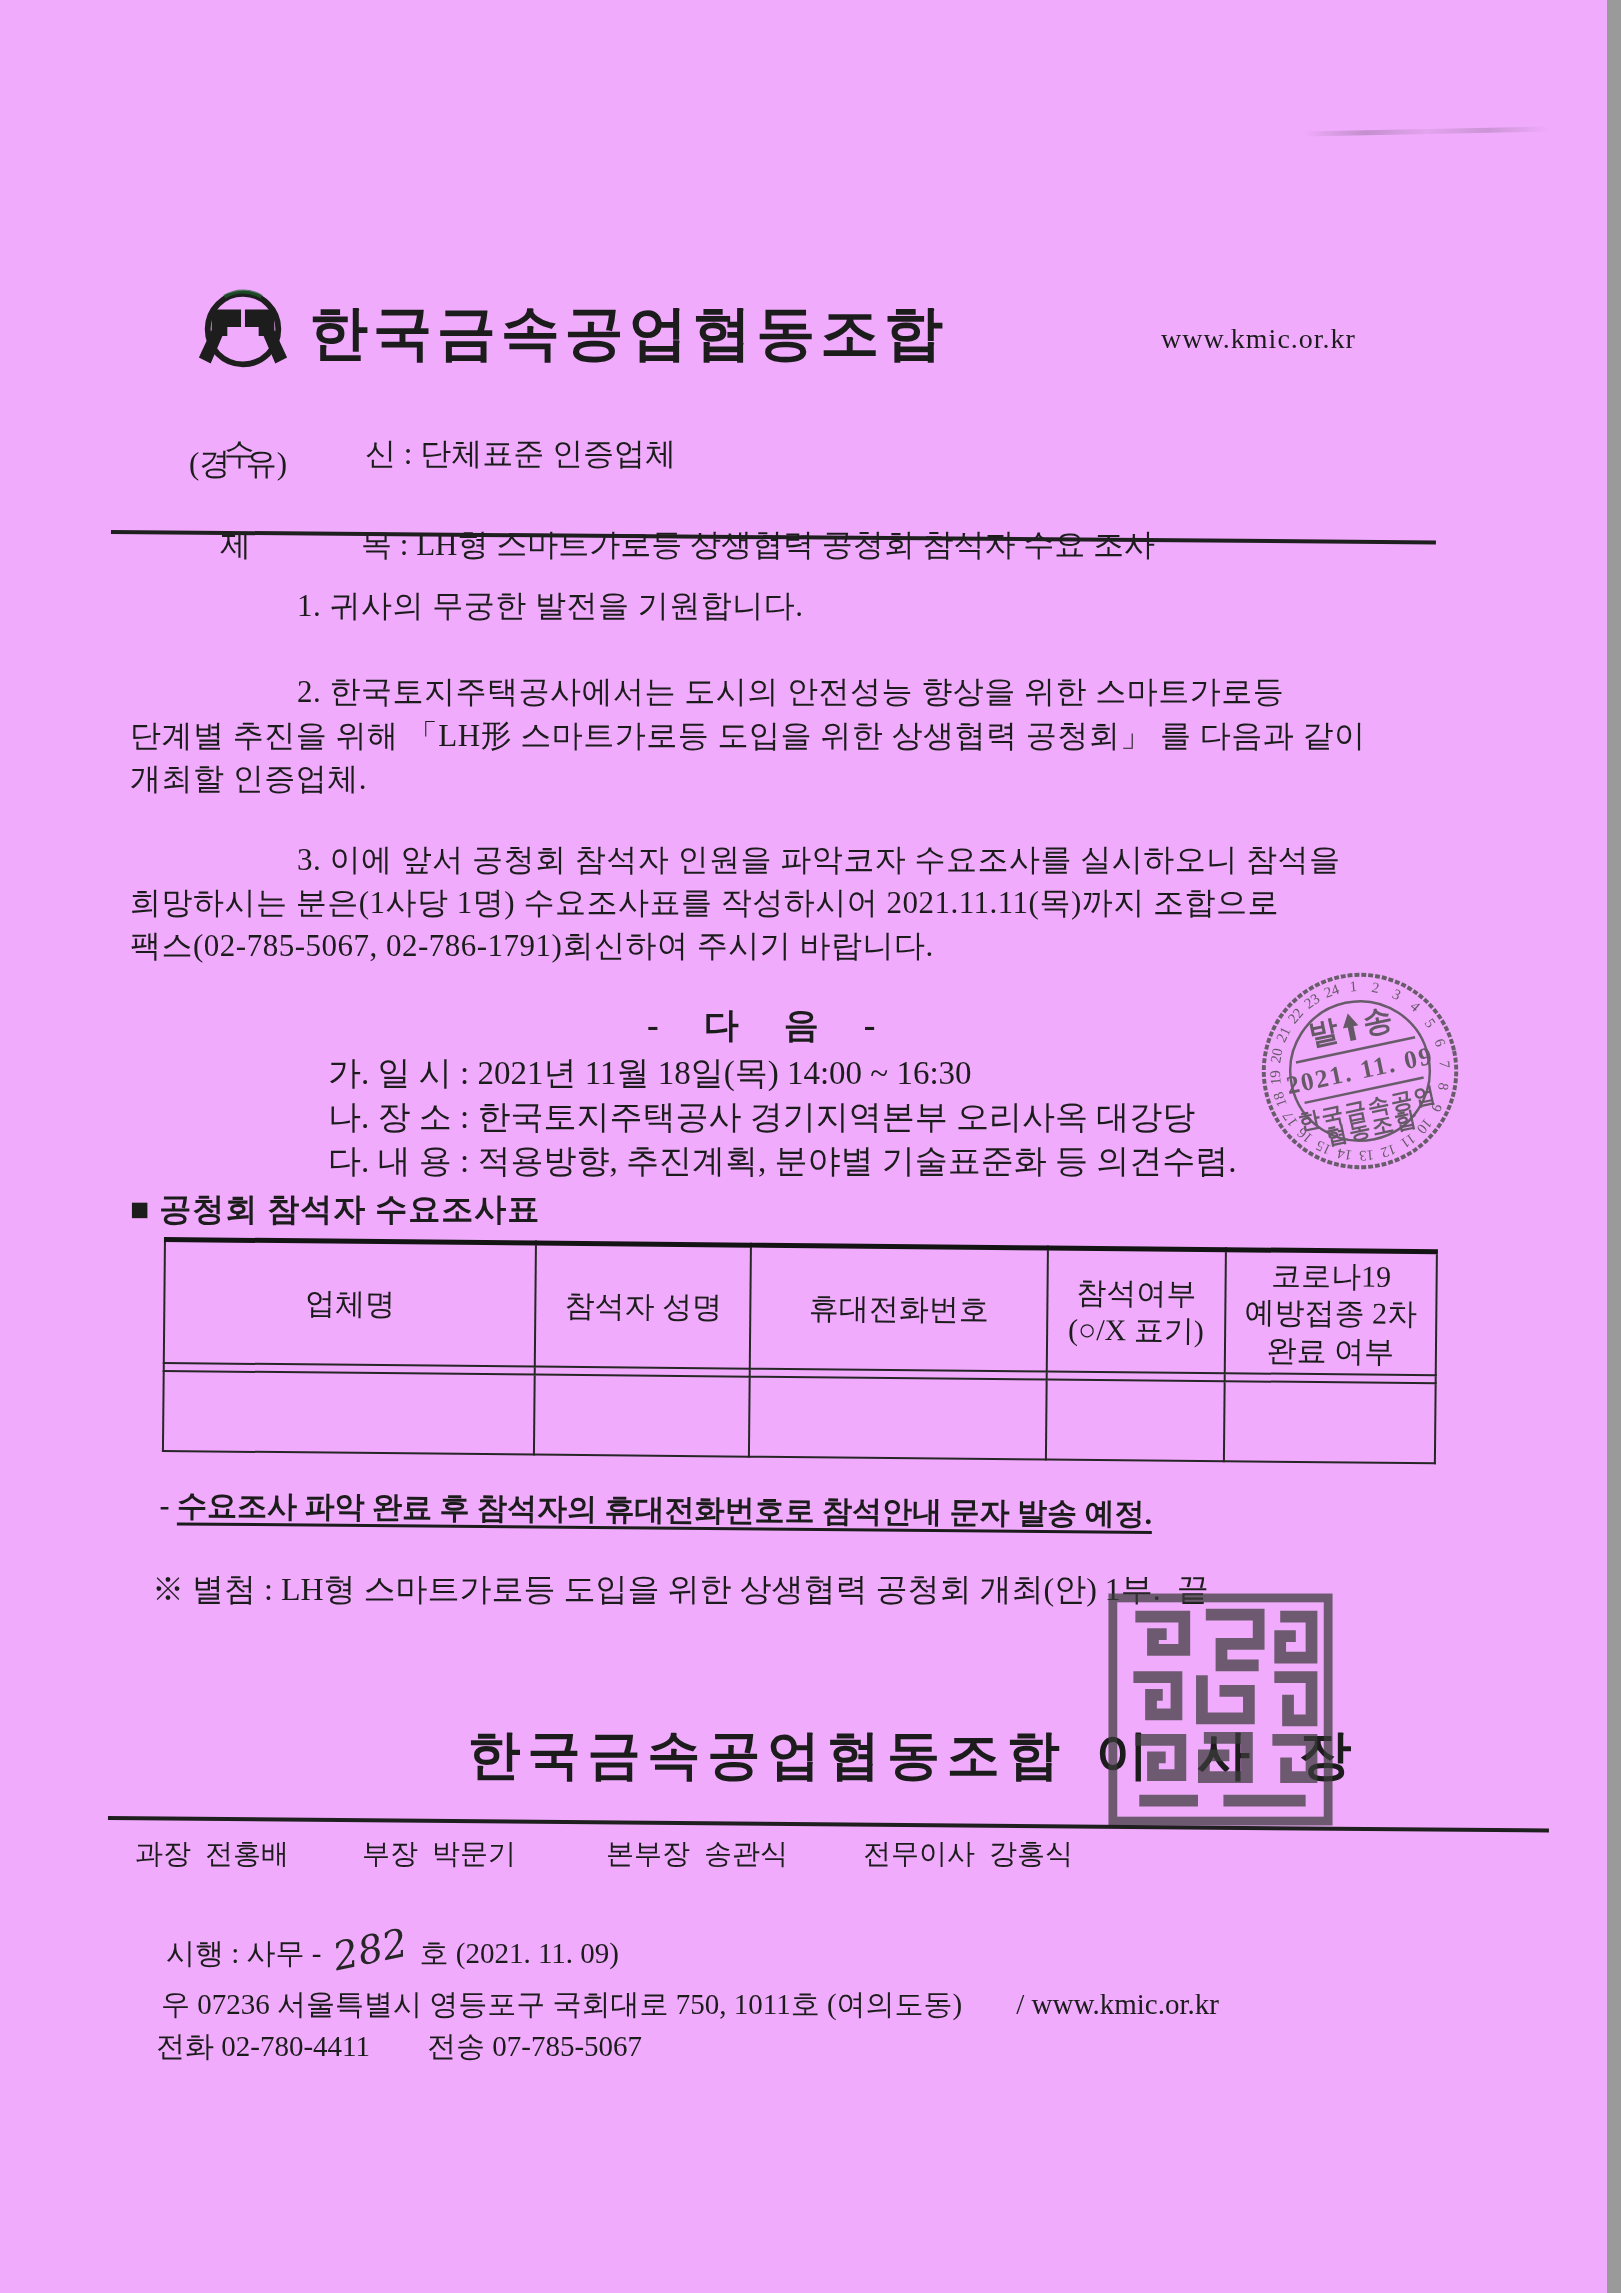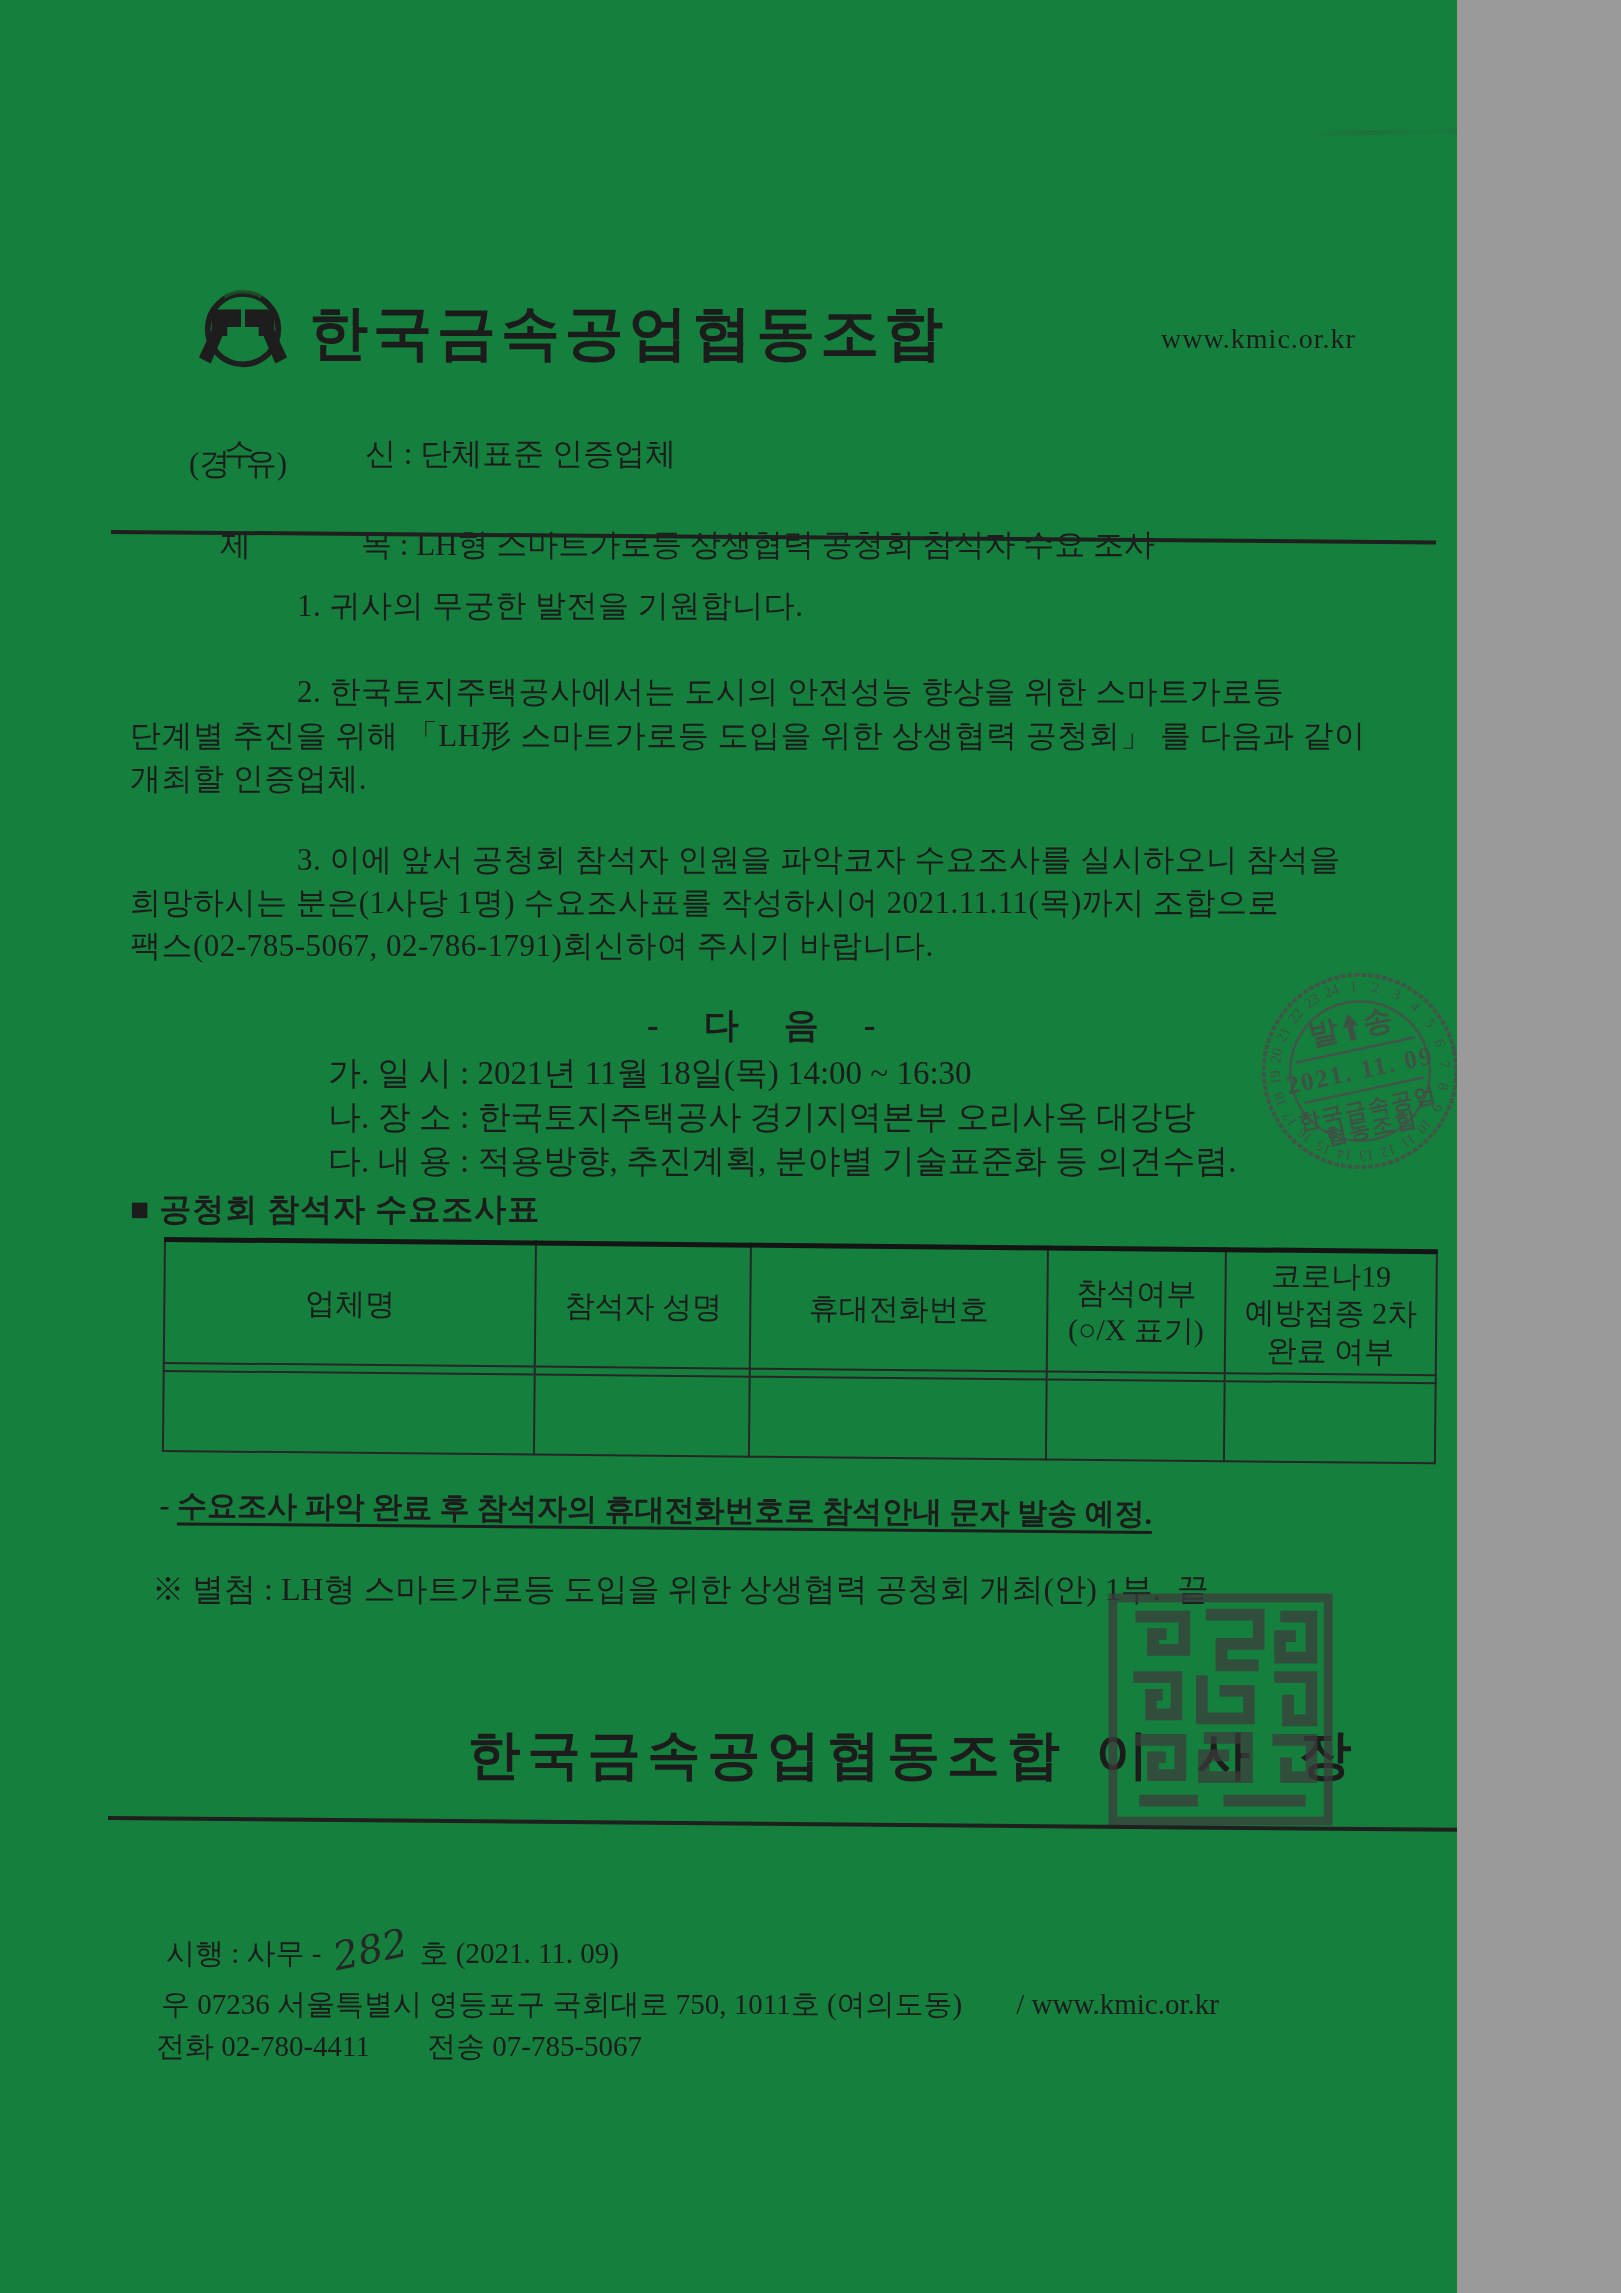--- a/index.html
+++ b/index.html
@@ -1,17 +1,17 @@
 <!DOCTYPE html>
 <html><head>
 <meta charset="utf-8">
 <style>
   html,body{margin:0;padding:0;background:#9a9a9a;}
-  .page{position:relative;width:1413px;height:2294px;background:#15803d;
-        font-family:"Liberation Serif","DejaVu Serif",serif;color:#1c1c1c;overflow:hidden;padding-left:44px;}
+  .page{position:relative;width:1607px;height:2294px;background:#f0abfc;
+        font-family:"Liberation Serif","DejaVu Serif",serif;color:#1c1c1c;overflow:hidden;}
   .abs{position:absolute;}
   .line{white-space:pre;}
   
   .org-title{font-size:59px;font-weight:bold;letter-spacing:4.9px;}
   .website{font-size:28px;letter-spacing:1px;}
   .scan-streak{width:245px;height:4.9px;opacity:.45;transform:rotate(-1.2deg);
     background:linear-gradient(90deg,rgba(60,60,60,.0),rgba(60,60,60,.55),rgba(60,60,60,.15),rgba(60,60,60,.45),rgba(60,60,60,0));}
   
   .meta{font-size:31px;}
   .gap-wide{margin-left:110px;}
@@ -188,20 +188,26 @@
       <path d="M172,88 h38 v44 h-24 v-26"></path>
       <path d="M30,152 h46 v36 h-28 v-18 h13"></path>
       <path d="M100,150 h44 v40 h-44 v-22 h26"></path>
       <path d="M170,152 h40 v38 h-26 v-20"></path>
       <path d="M34,214 h60"></path>
       <path d="M120,214 h84"></path>
     </g>
   </svg>
 
   <div class="abs rule" style="left:108px;top:1816px;width:1441px;height:3.9px;transform:rotate(.5deg);"></div>
+  <div class="abs" style="left:135px;top:1835px;">
+    <span class="approver"><span>과장</span>  <span>전홍배</span></span>
+    <span class="approver" style="margin-left:69px;"><span>부장</span>  <span>박문기</span></span>
+    <span class="approver" style="margin-left:86px;"><span>본부장</span>  <span>송관식</span></span>
+    <span class="approver" style="margin-left:71px;"><span>전무이사</span>  <span>강홍식</span></span>
+  </div>
 
   <div class="abs ft" style="left:137px;top:1894px;">
     <span>시행 : 사무 -</span><span class="hand">282</span><span>호 (2021. 11. 09)</span>
   </div>
   <div class="abs ft" style="left:132px;top:1952px;">
     <span>우 07236 서울특별시 영등포구 국회대로 750, 1011호 (여의도동)</span><span style="margin-left:54px;">/ www.kmic.or.kr</span>
   </div>
   <div class="abs ft" style="left:127px;top:1994px;">
     <span>전화 02-780-4411</span><span style="margin-left:57px;">전송 07-785-5067</span>
   </div>

